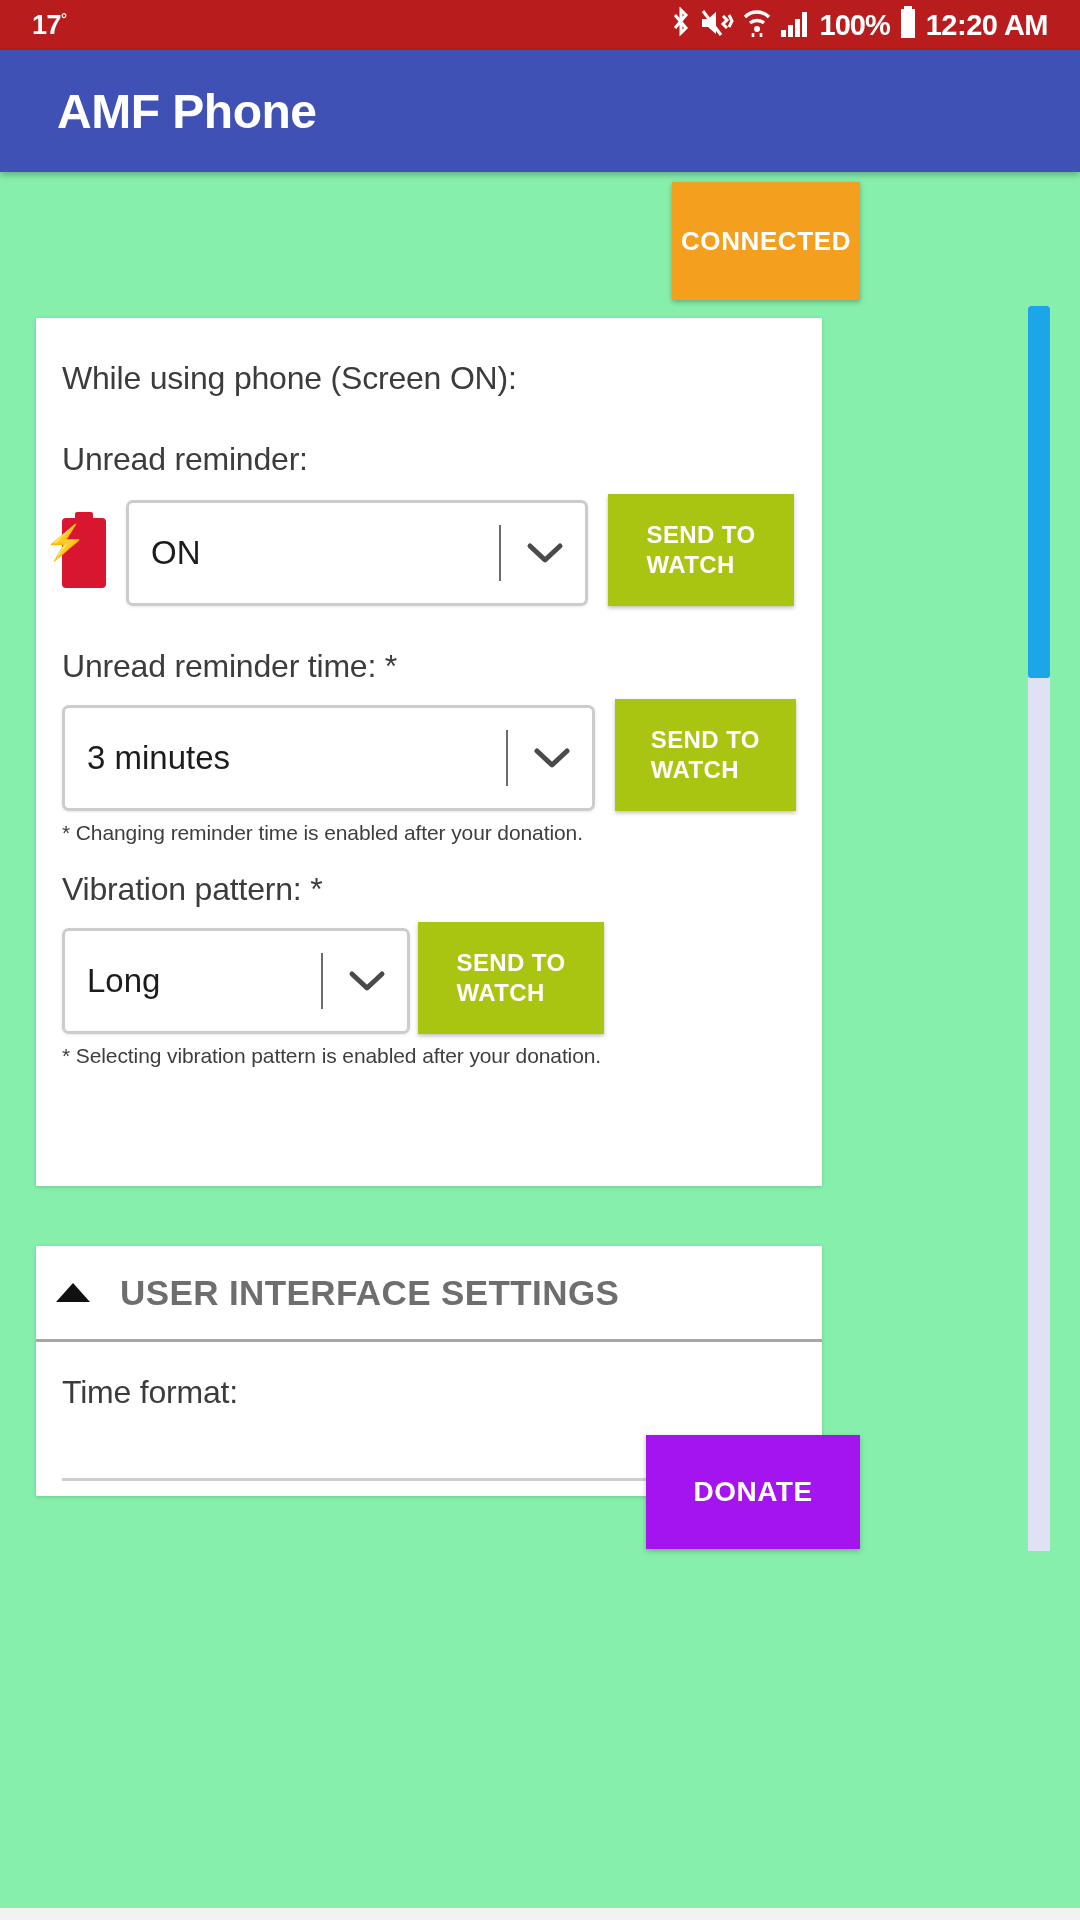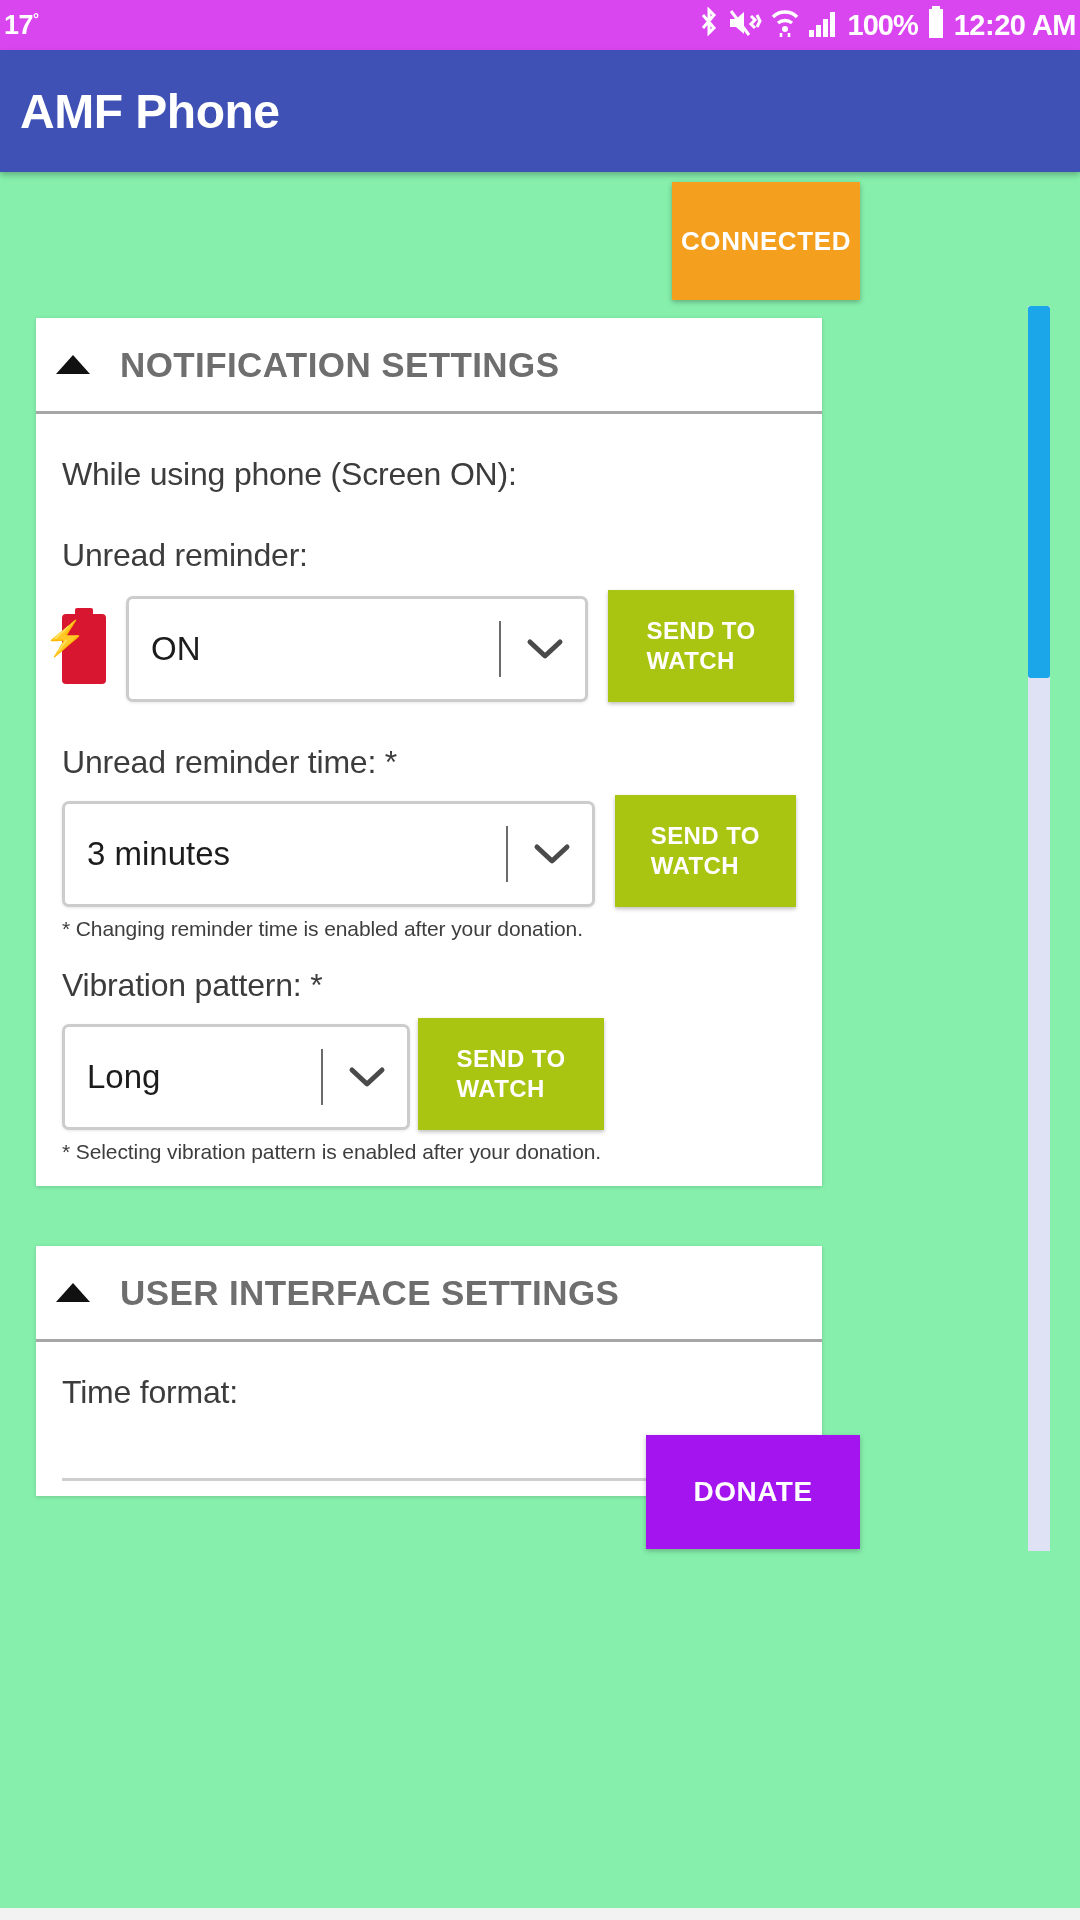--- a/index.html
+++ b/index.html
@@ -8,42 +8,42 @@
     height: 1920px;
     overflow: hidden;
     background: #f2f2f2;
     font-family: "Liberation Sans", sans-serif;
   }
 
   
   .statusbar {
     position: absolute; top: 0; left: 0;
     width: 1080px; height: 50px;
-    background: #d946ef;
+    background: #b91c1c;
     display: flex; align-items: center;
-    padding: 0 4px;
+    padding: 0 32px;
     color: #ffffff;
   }
   .sb-temp { font-size: 27px; font-weight: bold; letter-spacing: -0.5px; }
   .sb-temp sup { font-size: 15px; vertical-align: super; }
   .sb-right {
     margin-left: auto;
     display: flex; align-items: center; gap: 8px;
   }
   .sb-ico { display: block; }
   .sb-pct { font-size: 29px; font-weight: bold; letter-spacing: -1px; }
   .sb-time { font-size: 29px; font-weight: bold; letter-spacing: -0.5px; }
 
   
   .appbar {
     position: absolute; top: 50px; left: 0;
     width: 1080px; height: 122px;
     background: #3f51b5;
     display: flex; align-items: center;
-    padding-left: 20px;
+    padding-left: 57px;
     box-shadow: 0 3px 6px rgba(0,0,0,0.26);
     z-index: 5;
   }
   .appbar-title {
     color: #ffffff; font-size: 48px; font-weight: bold;
     letter-spacing: -0.5px;
   }
 
   
   .body-area {
@@ -298,24 +298,20 @@
 
 <div class="body-area">
 
   <div class="connected-btn">CONNECTED</div>
 
   <div class="scroll-track"></div>
   <div class="scroll-thumb"></div>
 
   <div class="card" id="card-notify">
 
-    <div class="card-header">
-      <span class="caret"></span>
-      <span class="card-title">NOTIFICATION SETTINGS</span>
-    </div>
 
     <div class="card-body">
 
       <div style="height:42px;"></div>
       <div class="section-label">While using phone (Screen ON):</div>
 
 
       <div style="height:44px;"></div>
       <div class="section-label">Unread reminder:</div>
 

